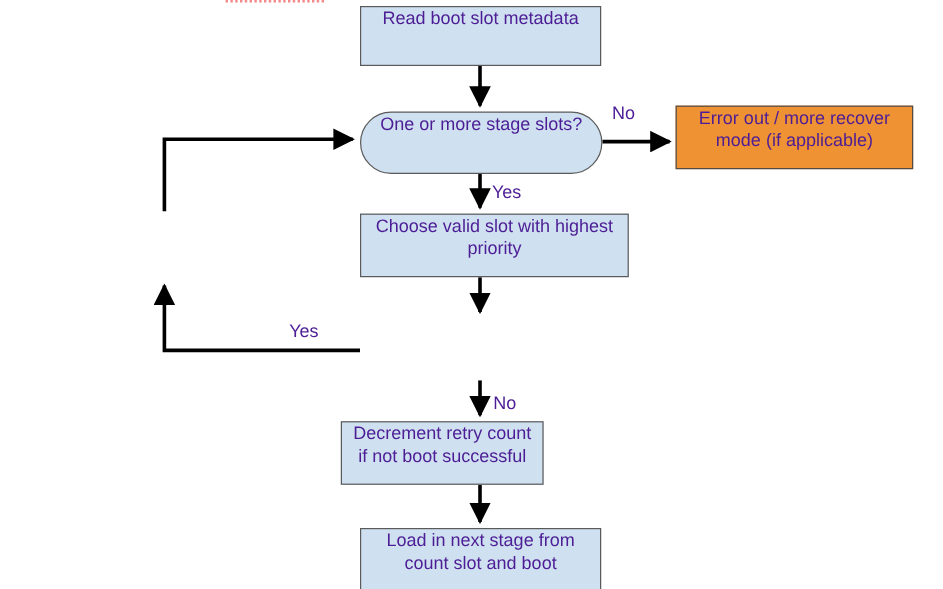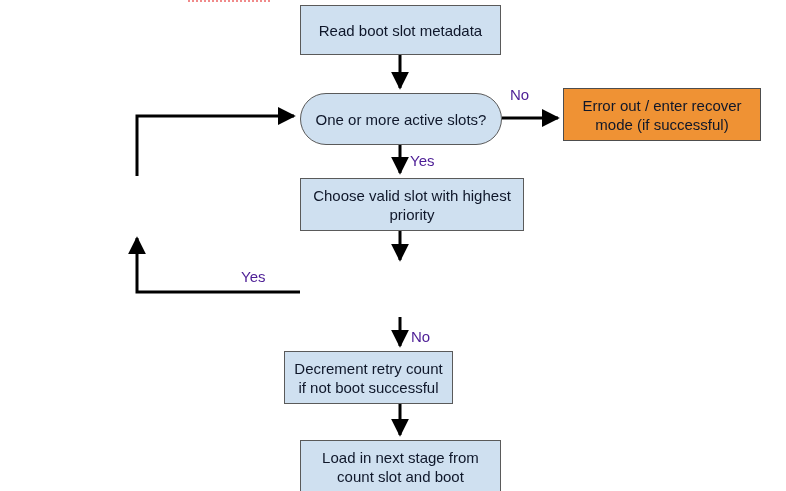--- a/index.html
+++ b/index.html
@@ -22,24 +22,24 @@
     left: 0;
     top: 0;
     width: 786px;
     height: 491px;
     pointer-events: none;
   }
   .node {
     position: absolute;
     box-sizing: border-box;
     display: flex;
-    align-items: center;
+    align-items: flex-start;
     justify-content: center;
     text-align: center;
-    color: #0f172a;
+    color: #4c1d95;
     font-size: 15px;
     line-height: 19px;
     border: 1px solid #5a5a5a;
     background: #cfe0f0;
     z-index: 2;
   }
   .node.process {
     border-radius: 0;
   }
   .node.decision {
@@ -100,25 +100,25 @@
     <path d="M 400 317 L 400 346" stroke="#000000" stroke-width="3" fill="none" marker-end="url(#arrow)"></path>
 
     <path d="M 400 404 L 400 435" stroke="#000000" stroke-width="3" fill="none" marker-end="url(#arrow)"></path>
   </svg>
 
   <div class="node process" style="left:300px; top:5px; width:201px; height:50px;">
     <span class="label">Read boot slot metadata</span>
   </div>
 
   <div class="node decision" style="left:300px; top:93px; width:202px; height:52px;">
-    <span class="label">One or more active slots?</span>
+    <span class="label">One or more stage slots?</span>
   </div>
 
   <div class="node error" style="left:563px; top:88px; width:198px; height:53px;">
-    <span class="label">Error out / enter recover mode (if successful)</span>
+    <span class="label">Error out / more recover mode (if applicable)</span>
   </div>
 
 
   <div class="node process" style="left:300px; top:178px; width:224px; height:53px;">
     <span class="label">Choose valid slot with highest priority</span>
   </div>
 
 
   <div class="node process" style="left:284px; top:351px; width:169px; height:53px;">
     <span class="label">Decrement retry count if not boot successful</span>

